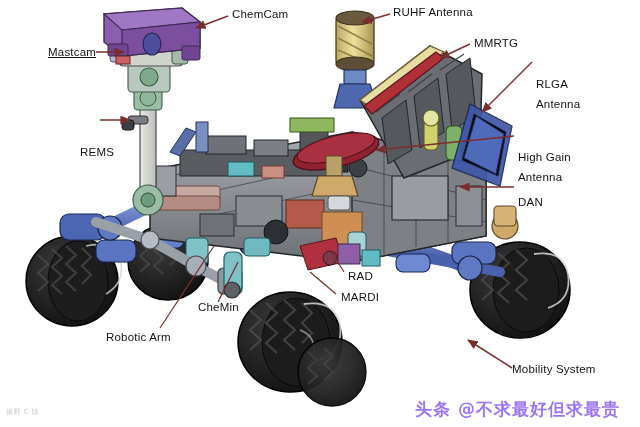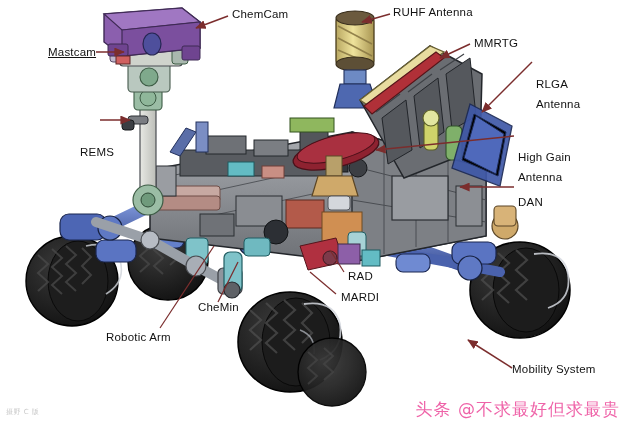--- a/index.html
+++ b/index.html
@@ -3,22 +3,22 @@
 <meta charset="utf-8">
 <style>
   html,body{margin:0;padding:0;background:#fff;}
   body{width:640px;height:427px;overflow:hidden;
        font-family:"Liberation Sans","DejaVu Sans",sans-serif;}
   #figure{position:relative;width:628px;height:427px;background:#ffffff;}
   svg#art{position:absolute;left:0;top:0;width:640px;height:427px;}
   .lbl{position:absolute;color:#121212;font-size:11.5px;line-height:13px;
        white-space:pre-line;letter-spacing:.2px;}
   .lbl.two{line-height:20px;margin-top:19px;}
-  .wm-cn{position:absolute;right:8px;bottom:6px;font-size:17px;color:#ec4899;
-         font-family:"DejaVu Sans",sans-serif;letter-spacing:1px;opacity:.85;}
+  .wm-cn{position:absolute;right:8px;bottom:6px;font-size:17px;color:#8b5cf6;
+         font-family:"DejaVu Sans",sans-serif;letter-spacing:1px;opacity:.85;font-weight:bold;}
   .wm-sm{position:absolute;left:6px;bottom:10px;font-size:7px;color:#c9c9c9;
          font-family:"DejaVu Sans",sans-serif;letter-spacing:.5px;text-align:right;}
 </style>
 </head>
 <body>
 
 <div id="figure">
 
   <svg id="art" viewBox="0 0 640 427">
     <defs>

